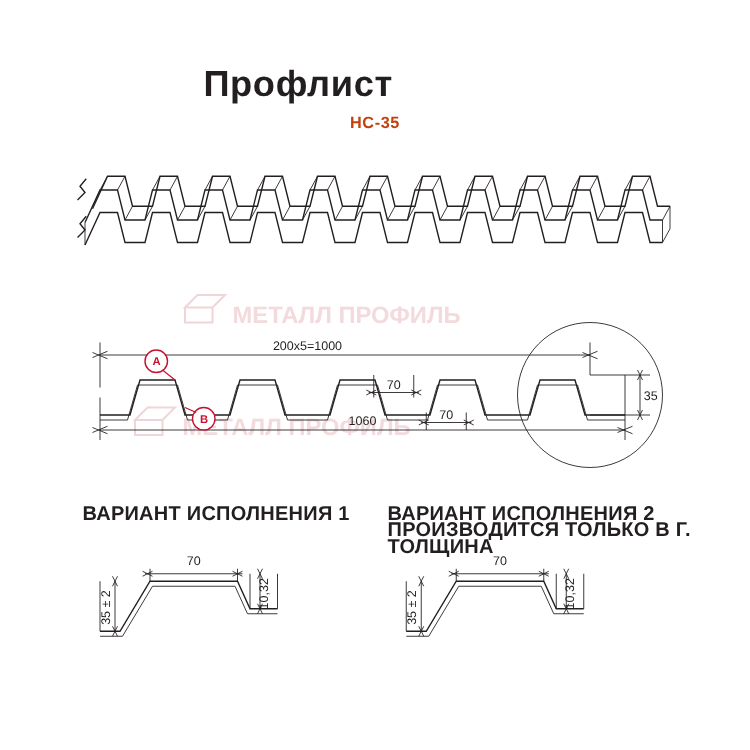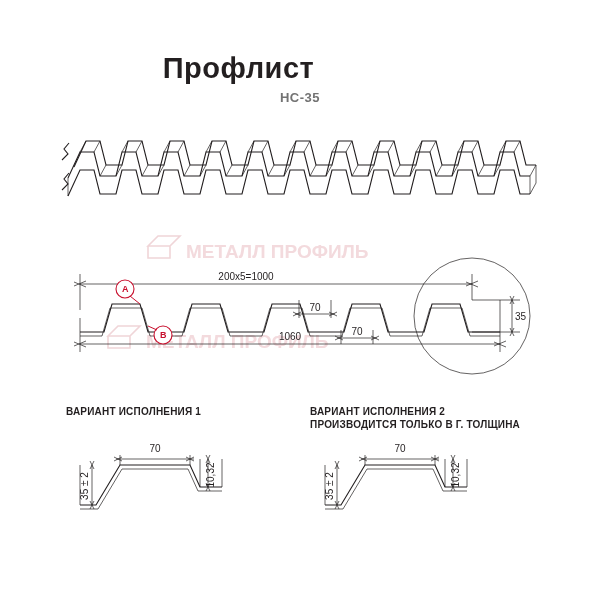--- a/index.html
+++ b/index.html
@@ -30,26 +30,26 @@
     letter-spacing: 0.5px;
   }
   .subtitle {
     position: absolute;
     top: 90px;
     left: 0;
     width: 600px;
     text-align: center;
     font-size: 13px;
     font-weight: bold;
-    color: #737373;
+    color: #c2410c;
     letter-spacing: 0.5px;
   }
   .variant-label {
     position: absolute;
-    font-size: 10px;
+    font-size: 16px;
     font-weight: bold;
     letter-spacing: 0.2px;
     line-height: 13px;
   }
   #variant1-label { top: 405px; left: 66px; }
   #variant2-label { top: 405px; left: 310px; }
   .footer {
     position: absolute;
     top: 548px;
     left: 0;

